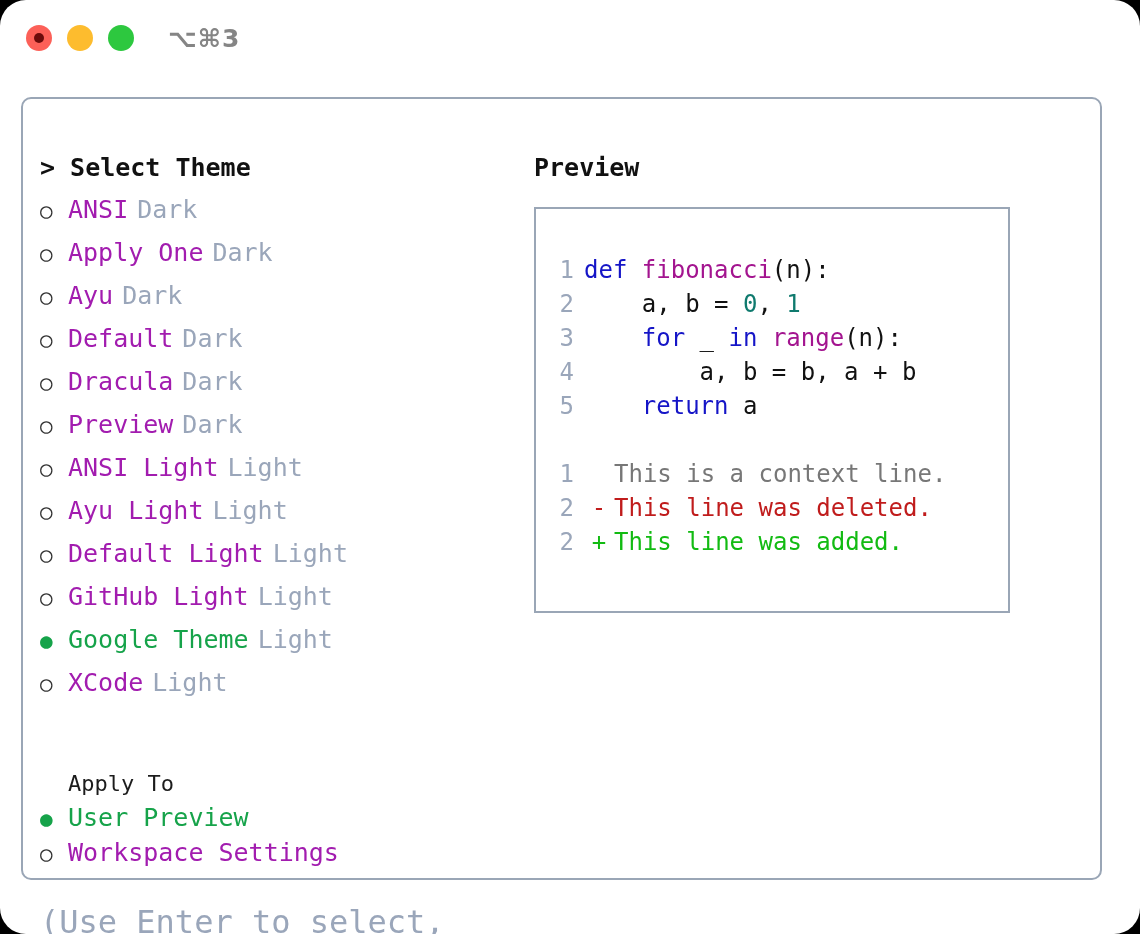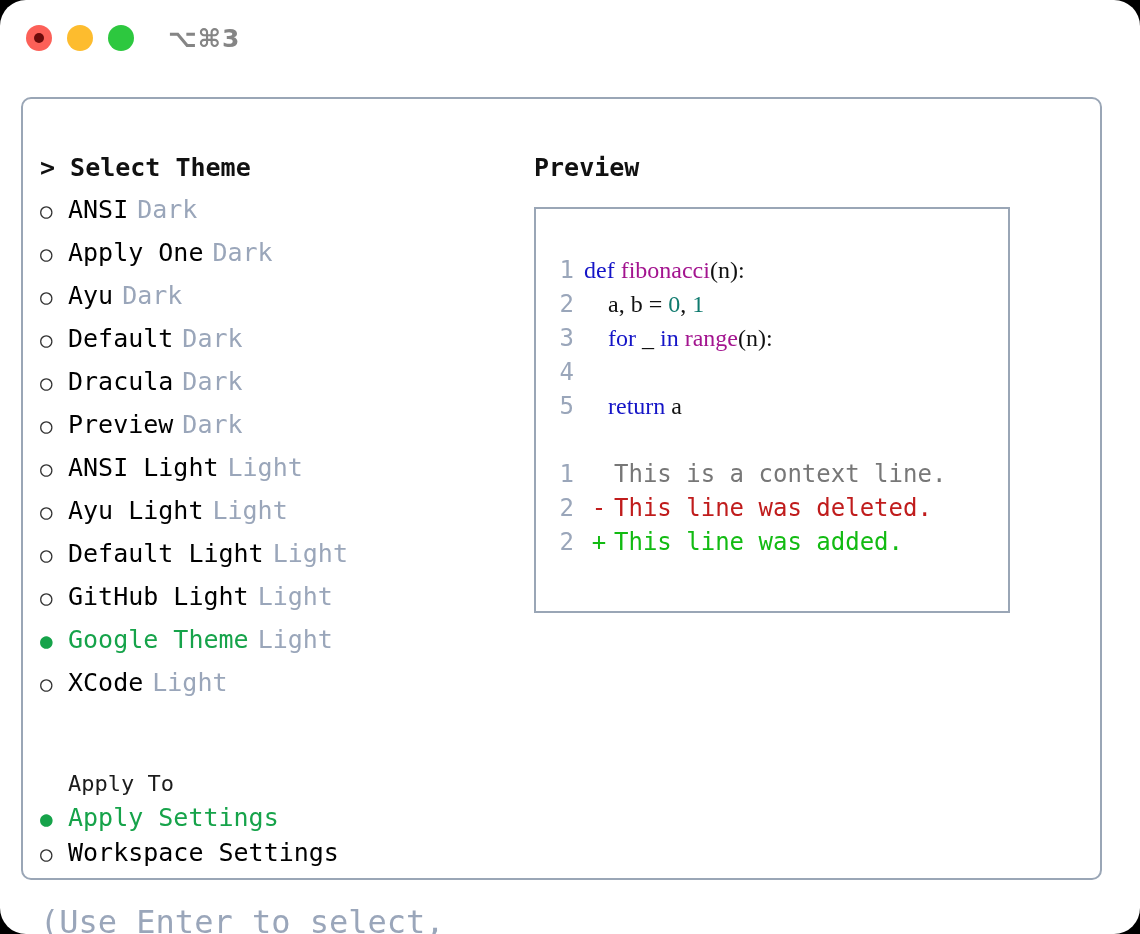--- a/index.html
+++ b/index.html
@@ -117,21 +117,21 @@
   .bullet {
     width: 28px;
     flex: 0 0 28px;
     font-size: 21px;
     color: #333333;
   }
   .bullet.sel {
     color: #16a34a;
     font-size: 21px;
   }
-  .opt-label { color: #000000; }
+  .opt-label { color: #a21caf; }
   .opt-label.sel { color: #16a34a; }
   .opt-tag {
     color: #9aa6ba;
     margin-left: 9px;
     margin-top: 8px;
   }
 
   .applyto-head {
     font-size: 22px;
     line-height: 34px;
@@ -183,21 +183,21 @@
     white-space: pre;
   }
   .ln {
     width: 34px;
     flex: 0 0 34px;
     text-align: right;
     color: #9aa6ba;
     padding-right: 10px;
     box-sizing: border-box;
   }
-  .code-text { white-space: pre; font-family: Liberation Serif, serif; }
+  .code-text { white-space: pre; }
 
   .tok-kw   { color: #1515c7; }
   .tok-fn   { color: #a3148f; }
   .tok-num  { color: #0f7a6e; }
   .tok-pl   { color: #111111; }
 
   .diff-gap { height: 34px; }
 
   .diff-line { display: flex; font-size: 24px; line-height: 34px; white-space: pre; }
   .diff-mark { width: 30px; flex: 0 0 30px; text-align: center; }
@@ -238,38 +238,38 @@
           <div class="opt-row"><span class="bullet">○</span><span class="opt-label">Ayu Light</span><span class="opt-tag">Light</span></div>
           <div class="opt-row"><span class="bullet">○</span><span class="opt-label">Default Light</span><span class="opt-tag">Light</span></div>
           <div class="opt-row"><span class="bullet">○</span><span class="opt-label">GitHub Light</span><span class="opt-tag">Light</span></div>
           <div class="opt-row"><span class="bullet sel">●</span><span class="opt-label sel">Google Theme</span><span class="opt-tag">Light</span></div>
           <div class="opt-row"><span class="bullet">○</span><span class="opt-label">XCode</span><span class="opt-tag">Light</span></div>
         </div>
 
       <div class="applyto-head">Apply To</div>
 
       <div class="applyto-list" id="applyto-list">
-          <div class="opt-row"><span class="bullet sel">●</span><span class="opt-label sel">Apply Settings</span></div>
+          <div class="opt-row"><span class="bullet sel">●</span><span class="opt-label sel">User Preview</span></div>
           <div class="opt-row"><span class="bullet">○</span><span class="opt-label">Workspace Settings</span></div>
         </div>
 
       <div class="hint">(Use Enter to select, Tab to change focus)</div>
     </div>
 
     <div class="col-right">
 
       <div class="preview-head">Preview</div>
 
       <div class="preview-box">
         <div class="code-area">
           <div id="code-lines">
               <div class="code-line"><span class="ln">1</span><span class="code-text"><span class="tok-kw">def </span><span class="tok-fn">fibonacci</span><span class="tok-pl">(n):</span></span></div>
               <div class="code-line"><span class="ln">2</span><span class="code-text"><span class="tok-pl">    a, b = </span><span class="tok-num">0</span><span class="tok-pl">, </span><span class="tok-num">1</span></span></div>
               <div class="code-line"><span class="ln">3</span><span class="code-text"><span class="tok-pl">    </span><span class="tok-kw">for</span><span class="tok-pl"> _ </span><span class="tok-kw">in</span><span class="tok-pl"> </span><span class="tok-fn">range</span><span class="tok-pl">(n):</span></span></div>
-              <div class="code-line"><span class="ln">4</span></div>
+              <div class="code-line"><span class="ln">4</span><span class="code-text"><span class="tok-pl">        a, b = b, a + b</span></span></div>
               <div class="code-line"><span class="ln">5</span><span class="code-text"><span class="tok-pl">    </span><span class="tok-kw">return</span><span class="tok-pl"> a</span></span></div>
             </div>
           <div class="diff-gap"></div>
           <div id="diff-lines">
               <div class="diff-line"><span class="ln">1</span><span class="diff-mark diff-ctx"> </span><span class="diff-ctx">This is a context line.</span></div>
               <div class="diff-line"><span class="ln">2</span><span class="diff-mark diff-del">-</span><span class="diff-del">This line was deleted.</span></div>
               <div class="diff-line"><span class="ln">2</span><span class="diff-mark diff-add">+</span><span class="diff-add">This line was added.</span></div>
             </div>
         </div>
       </div>

